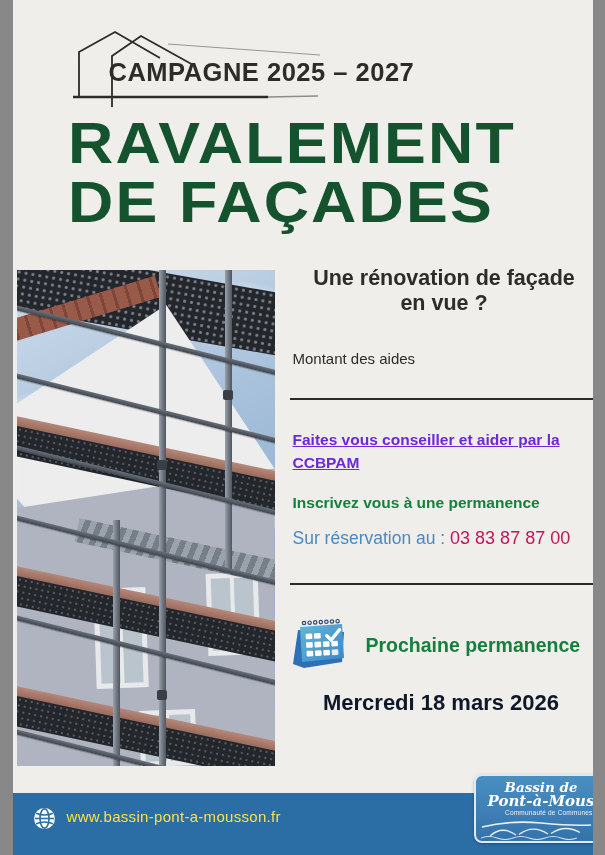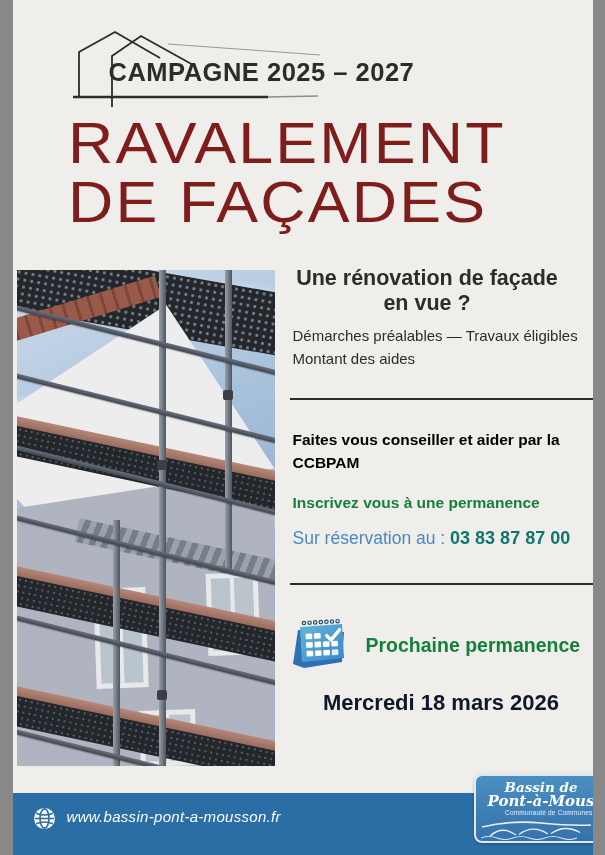--- a/index.html
+++ b/index.html
@@ -6,21 +6,21 @@
   body { background:#888; font-family:"Liberation Sans", sans-serif; }
   .poster{
     position:relative; width:580px; height:855px; margin:0 auto;
     background:#f0eeea; overflow:hidden;
     font-family:"Liberation Sans", sans-serif; color:#2e2c29;
   }
   
   .house-svg{ position:absolute; left:55px; top:24px; }
   .campaign{ position:absolute; left:96px; top:58px; font-size:25.5px; font-weight:bold;
              letter-spacing:.5px; color:#2e2c29; white-space:nowrap;}
-  .title{ position:absolute; left:55px; top:114px; color:#7f1d1d; font-weight:normal; }
+  .title{ position:absolute; left:55px; top:114px; color:#14532d; font-weight:bold; }
   .title .tline{ display:inline-block; font-size:57px; line-height:59px; letter-spacing:2px;
              transform:scaleX(1.10); transform-origin:left center; white-space:nowrap;}
   
   .photo{ position:absolute; left:4px; top:270px; width:258px; height:496px; overflow:hidden;
           background:linear-gradient(155deg,#cfdcea 0%,#a9c2dc 35%,#8fadcc 70%,#9db6d2 100%); }
   .photo .cloud{ position:absolute; border-radius:50%;
           background:radial-gradient(ellipse at center, rgba(255,255,255,.95), rgba(255,255,255,0) 70%);}
   .photo .deck{ position:absolute; left:-30px; top:-28px; width:420px; height:62px;
           transform:rotate(10deg); transform-origin:left center;
           background:radial-gradient(circle, #7b828c 1.3px, transparent 1.6px) 0 0/7px 7px #23262b;}
@@ -42,42 +42,42 @@
   .photo .band{ position:absolute; width:430px; height:30px; transform:rotate(12deg);
           transform-origin:left center;
           background:radial-gradient(circle, #565c66 1.1px, transparent 1.5px) 0 0/6px 6px #23262b;}
   .photo .pole{ position:absolute; width:7px;
           background:linear-gradient(90deg,#9aa1aa,#6b727c 60%,#50565f); }
   .photo .tube{ position:absolute; left:-30px; width:440px; height:5px; transform:rotate(14deg);
           transform-origin:left center; background:linear-gradient(#6a717b,#3f454e);
           box-shadow:0 1px 1px rgba(0,0,0,.25);}
   .photo .coupler{ position:absolute; width:10px; height:10px; background:#3a3f46; border-radius:2px;}
   
-  .col-heading{ position:absolute; left:263px; top:266px; width:303px; text-align:center;
+  .col-heading{ position:absolute; left:280px; top:266px; width:303px; text-align:center;
           font-size:21.5px; line-height:25px; font-weight:bold; color:#2e2c29;}
   .col-topics{ position:absolute; left:280px; top:324px; width:300px; font-size:15px;
           line-height:23px; color:#2e2c29;}
   .divider{ position:absolute; left:277px; width:303px; height:1.5px; background:#2b2b2b;}
   .advice{ position:absolute; left:280px; top:428px; width:300px; font-size:15.5px;
-          line-height:23px; font-weight:bold; color:#000000;}
+          line-height:23px; font-weight:bold; color:#6d28d9;text-decoration:underline;}
   .register{ position:absolute; left:280px; top:494px; width:300px; font-size:15.5px;
           font-weight:bold; color:#15803d;}
   .reservation{ position:absolute; left:280px; top:528px; width:300px; font-size:17.5px;
           color:#4a89c0; white-space:nowrap;}
-  .reservation .phone{ font-weight:bold; color:#0f766e; font-size:18px;}
+  .reservation .phone{ font-weight:normal; color:#be185d; font-size:18px;}
   .perm-row{ position:absolute; left:277px; top:612px; width:303px; height:62px;}
   .perm-label{ position:absolute; left:76px; top:22px; font-size:19.5px; font-weight:bold;
           color:#15803d; white-space:nowrap;}
   .perm-date{ position:absolute; left:277px; top:690px; width:303px; text-align:center;
           font-size:22px; font-weight:bold; color:#0f172a; white-space:nowrap;}
   
   .footer{ position:absolute; left:0; top:793px; width:605px; height:62px; background:#2b6da5;}
   .footer .globe{ position:absolute; left:20px; top:14px;}
-  .footer .url{ position:absolute; left:54px; top:15px; font-size:15px; color:#ffffff;
-          letter-spacing:.3px;font-style:italic;}
+  .footer .url{ position:absolute; left:54px; top:15px; font-size:15px; color:#fde047;
+          letter-spacing:.3px;}
   
   .logo{ position:absolute; left:461px; top:774px; width:127px; height:69px; border-radius:8px;
          background:linear-gradient(180deg,#4a8fc2 0%,#3572aa 100%);
          border:2px solid rgba(235,242,248,.92); color:#fff; overflow:hidden;
          box-shadow:0 1px 3px rgba(0,0,0,.25); }
   .logo .l1{ font-family:"DejaVu Serif", serif; font-style:italic; font-weight:bold;
          font-size:13.5px; line-height:14px; margin:4px 0 0 8px;text-align:center;}
   .logo .l2{ font-family:"DejaVu Serif", serif; font-style:italic; font-weight:bold;
          font-size:15px; line-height:15px; margin:0 0 0 12px; white-space:nowrap;}
   .logo .l3{ font-size:6.5px; line-height:8px; text-align:right; margin-right:6px;
@@ -132,21 +132,21 @@
     <div class="coupler" style="left:140px; top:190px;"></div>
     <div class="coupler" style="left:140px; top:420px;"></div>
     <div class="coupler" style="left:206px; top:120px;"></div>
   </div>
 
   <div class="col-heading">
     <span>Une rénovation de façade</span><br>
     <span>en vue ?</span>
   </div>
   <div class="col-topics">
-    <span>Démarches préalables — Travaux éligibles</span><br>
+    <br>
     <span>Montant des aides</span>
   </div>
 
   <div class="divider" style="top:398px;"></div>
 
   <div class="advice">
     <span>Faites vous conseiller et aider par la</span><br>
     <span>CCBPAM</span>
   </div>
   <div class="register">Inscrivez vous à une permanence</div>

